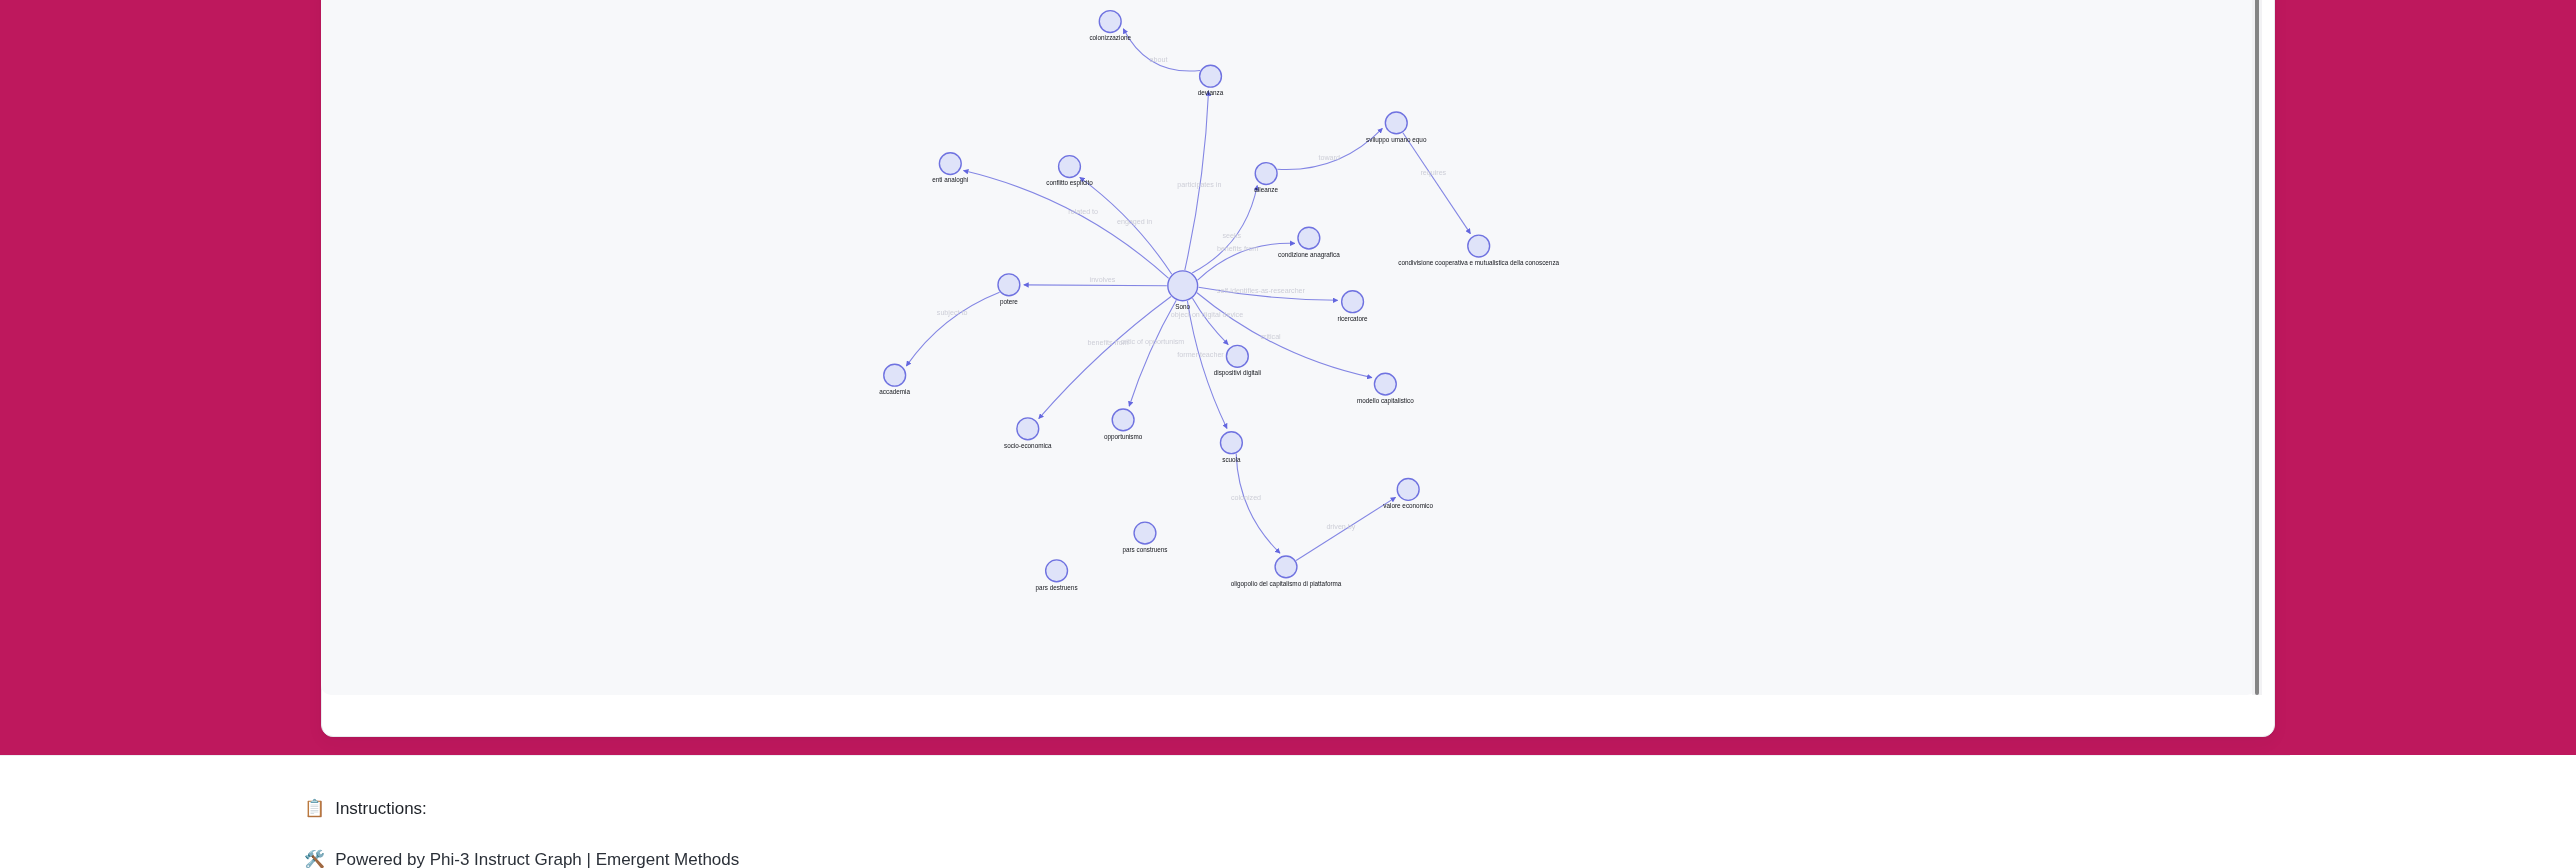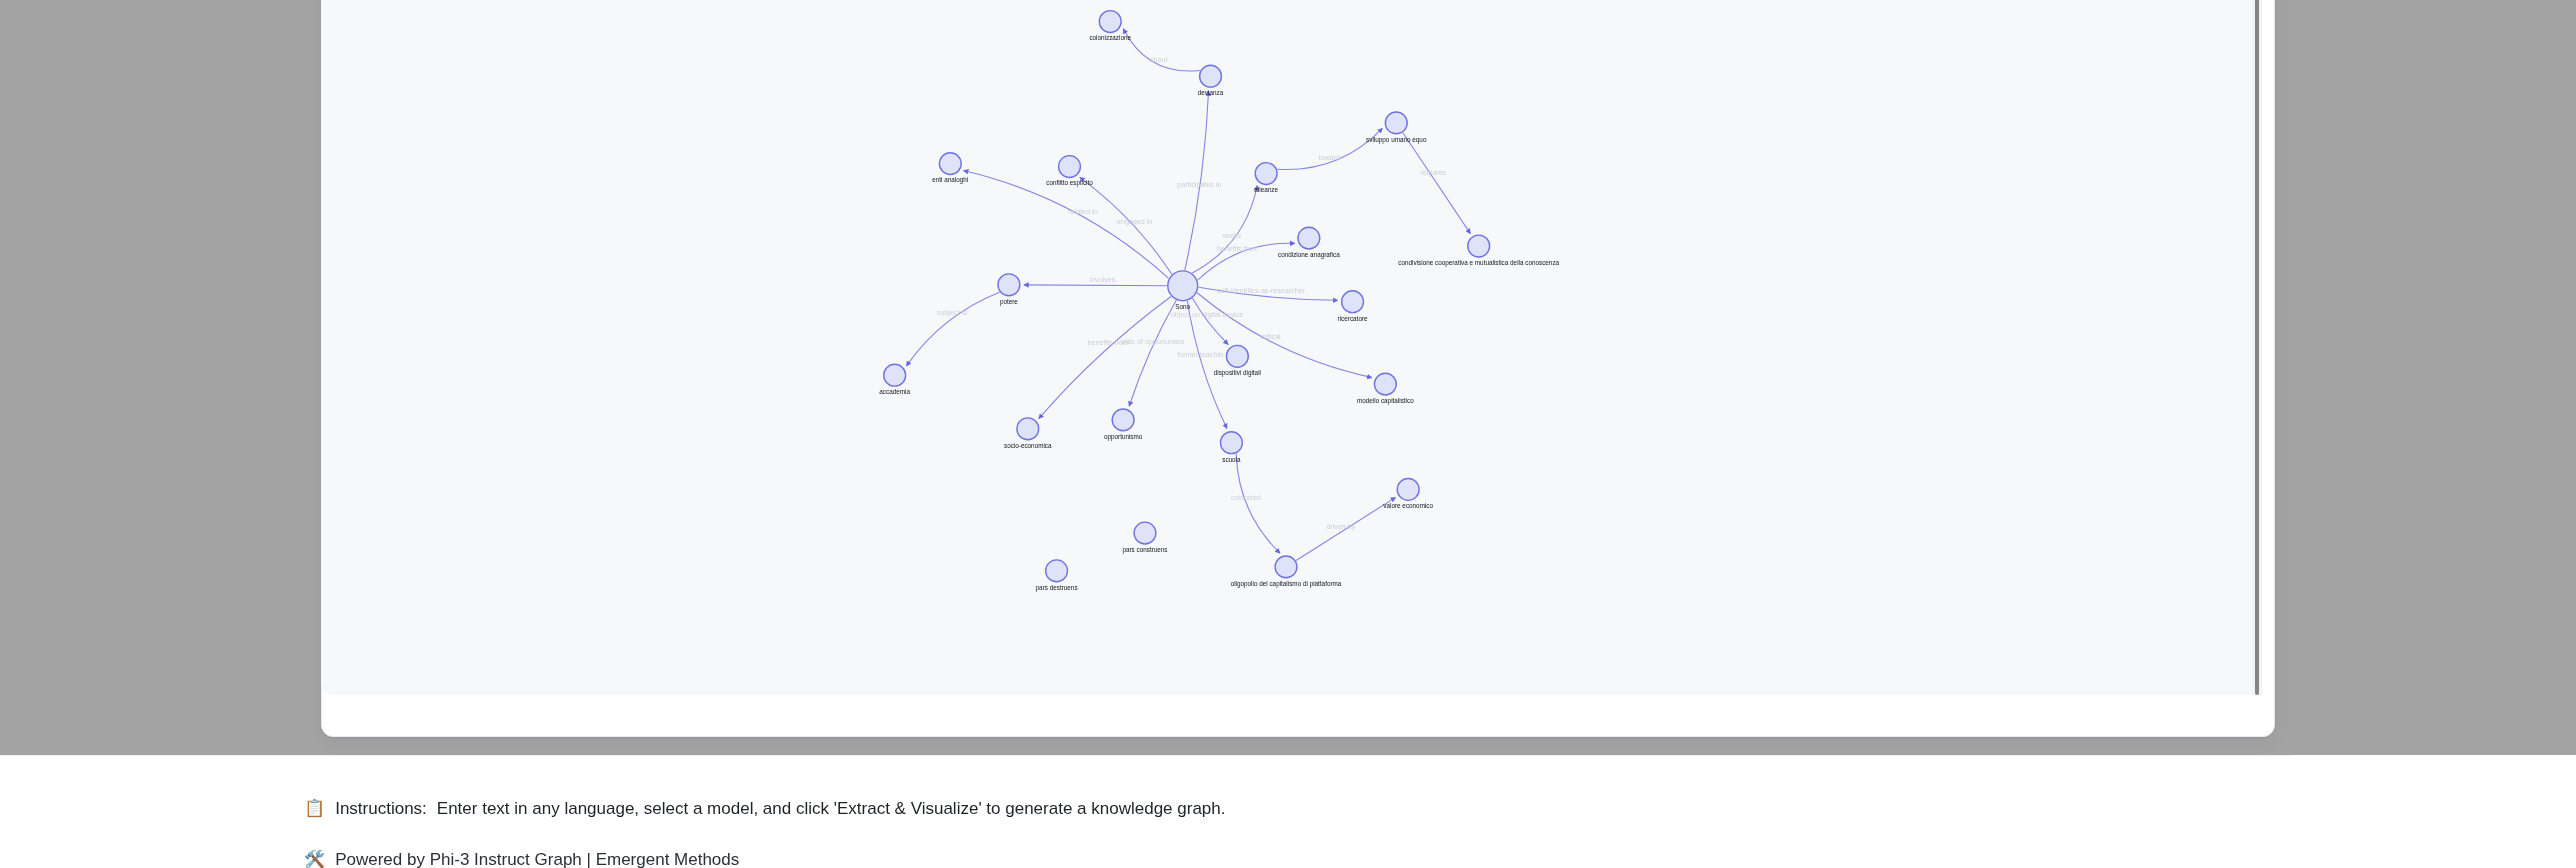--- a/index.html
+++ b/index.html
@@ -8,21 +8,21 @@
     margin: 0; padding: 0;
     width: 2576px; height: 869px;
     background: #ffffff;
     font-family: "Liberation Sans", sans-serif;
     overflow: hidden;
   }
   #app {
     position: relative;
     width: 2576px;
     height: 869px;
-    background: #a3a3a3;
+    background: #be185d;
   }
 
   
   .graph-card {
     position: absolute;
     left: 321px;
     top: -24px;
     width: 1954px;
     height: 761px;
     background: #ffffff;
@@ -278,21 +278,20 @@
 
   <div class="graph-scrollbar-track"></div>
   <div class="graph-scrollbar-thumb"></div>
 
   <div class="footer">
     <div class="footer-divider"></div>
 
     <div class="footer-row row-instructions">
       <span class="footer-emoji">📋</span>
       <span class="footer-strong">Instructions:</span>
-      <span class="footer-text">Enter text in any language, select a model, and click 'Extract &amp; Visualize' to generate a knowledge graph.</span>
     </div>
 
     <div class="footer-row row-powered">
       <span class="footer-emoji">🛠️</span>
       <span class="footer-text-light">Powered by Phi-3 Instruct Graph | Emergent Methods</span>
     </div>
   </div>
 
 </div>
 

